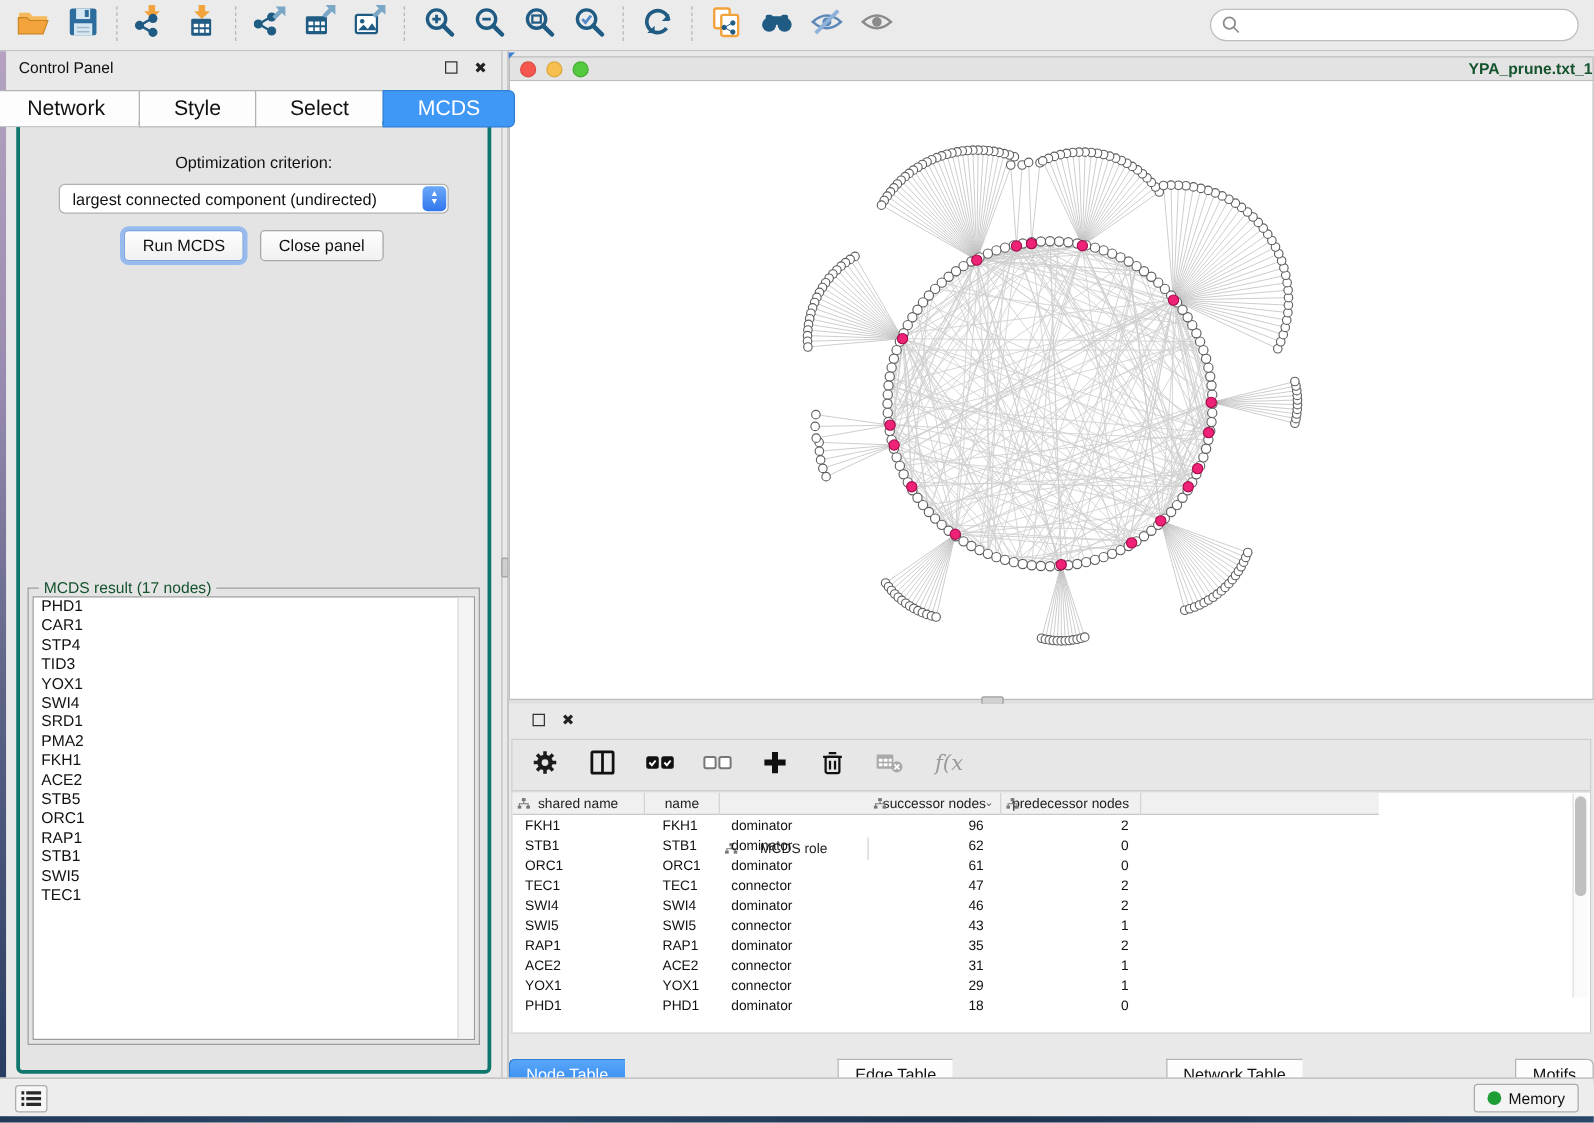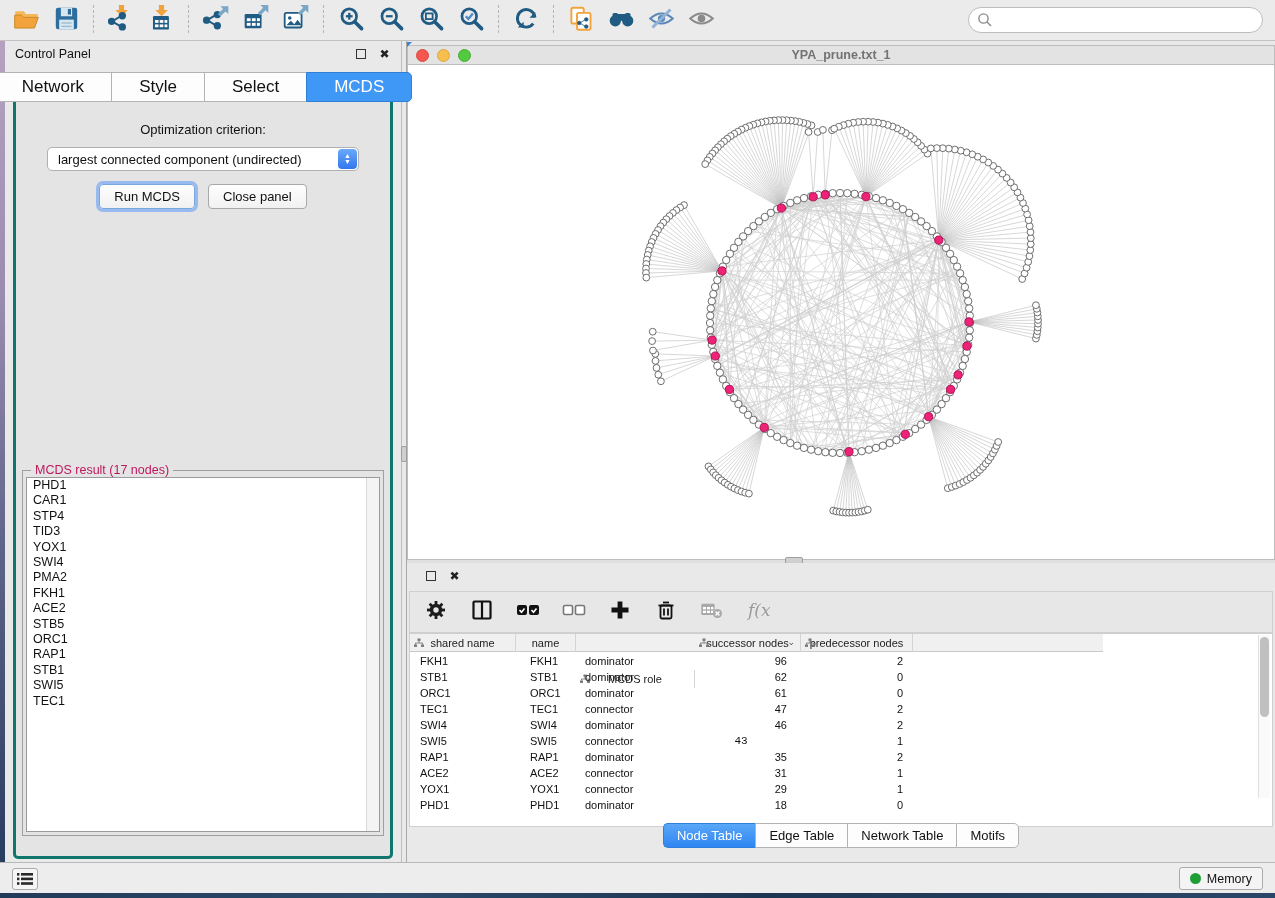--- a/index.html
+++ b/index.html
@@ -49,21 +49,21 @@
     background:linear-gradient(#6aa9f8,#3276ee); display:flex; flex-direction:column;
     align-items:center; justify-content:center; color:#fff; }
   #opt-stepper span { font-size:7px; line-height:6px; }
   .btn-row { display:flex; justify-content:center; gap:13px; margin-top:13px; }
   .mac-btn { font-size:13px; color:#111; background:linear-gradient(#fefefe,#f1f1f1);
     border:1px solid #a8a8a8; border-radius:4px; padding:4px 14px; }
   .mac-btn.focused { box-shadow:0 0 0 3px rgba(110,165,245,.65); border-color:#7aa7e0; }
   #mcds-group { position:absolute; left:6px; right:6px; top:370px; bottom:20px;
     border:1px solid #9f9f9f; }
   #mcds-group-title { position:absolute; top:-8px; left:8px; background:#e4e4e4; padding:0 4px;
-    font-size:12.5px; color:#be185d;text-align:center; }
+    font-size:12.5px; color:#14532d;text-align:center; }
   #mcds-list { position:absolute; left:3px; right:3px; top:6px; bottom:3px; background:#fff;
     border:1px solid #9a9a9a; overflow:hidden; }
   .mcds-item { font-size:12.5px; color:#111; line-height:15.4px; padding-left:6px; }
   #mcds-scroll { position:absolute; right:0; top:0; bottom:0; width:13px; background:#f4f4f4;
     border-left:1px solid #d9d9d9; }
 
   
   #v-splitter { left:401px; top:41px; width:6px; height:821px; background:#e9e9e9;
     border-left:1px solid #bdbdbd; border-right:1px solid #a9a9a9; }
   #v-splitter-handle { position:absolute; left:-1px; top:405px; width:6px; height:16px;
@@ -72,22 +72,22 @@
   #h-splitter-handle { position:absolute; left:378px; top:-3px; width:18px; height:7px;
     background:#d0d0d0; border:1px solid #9e9e9e; border-radius:2px; }
 
   
   #network-panel { left:407px; top:41px; width:868px; height:519px; background:#e9e9e9; }
   #net-titlebar { position:absolute; left:0; top:4px; width:868px; height:20px; background:#e3e3e3;
     border:1px solid #bdbdbd; display:flex; align-items:center; }
   #corner-mark { position:absolute; left:-1px; top:-4px; width:0; height:0;
     border-left:5px solid #3b7fd4; border-bottom:5px solid transparent; }
   .traffic { width:13px; height:13px; border-radius:50%; margin-left:8px; }
-  #net-title { position:absolute; left:0; right:0; text-align:center; font-size:12.5px;
-    font-weight:bold; color:#737373; }
+  #net-title { position:absolute; left:0; right:0; text-align:right; font-size:12.5px;
+    font-weight:bold; color:#14532d; }
   #net-canvas { position:absolute; left:0; top:24px; width:868px; height:495px; background:#fff;
     border:1px solid #bdbdbd; border-top:none; }
 
   
   #table-panel { left:407px; top:563px; width:868px; height:299px; background:#e9e9e9; }
   #tp-toolbar { position:absolute; left:2px; top:28px; width:864px; height:42px; background:#e7e7e7;
     border:1px solid #cfcfcf; display:flex; align-items:center; padding-left:14px; gap:22px; }
   .tp-icon { display:flex; align-items:center; justify-content:center; height:30px; }
   #node-table { position:absolute; left:2px; top:70px; width:864px; height:194px; background:#fff;
     border:1px solid #cfcfcf; overflow:hidden; }
@@ -97,21 +97,21 @@
     display:flex; align-items:center; justify-content:center; font-size:11px; color:#222; gap:4px; }
   .hcell .typeicon { position:absolute; left:4px; top:4px; }
   .sort-chev { position:absolute; right:5px; top:3px; font-size:9px; color:#555; }
   #tbl-rows { position:absolute; left:0; top:19px; right:0; bottom:0; }
   .trow { display:flex; height:16px; align-items:center; font-size:11px; color:#111; }
   .tcell { white-space:nowrap; overflow:hidden; }
   #tbl-scroll { position:absolute; right:2px; top:1px; width:12px; height:163px; background:#fafafa;
     border-left:1px solid #e0e0e0; }
   #tbl-thumb { position:absolute; left:1px; right:1px; top:2px; height:80px; background:#c0c0c0;
     border-radius:5px; }
-  #tp-tabs { position:absolute; left:0; top:260px; width:868px; display:flex; justify-content:center; }
+  #tp-tabs { position:absolute; left:0; top:284px; width:868px; display:flex; justify-content:space-between; }
   .tp-tab { font-size:13px; padding:4px 13px; background:#fdfdfd; border:1px solid #b3b3b3;
     border-right:none; color:#111; }
   .tp-tab:first-child { border-radius:5px 0 0 5px; }
   .tp-tab:last-child { border-radius:0 5px 5px 0; border-right:1px solid #b3b3b3; }
   .tp-tab.active { background:linear-gradient(#5aa7f8,#2f86f2); color:#fff; border-color:#2f7fd6; }
 
   
   #status-bar { left:0; top:862px; width:1275px; height:31px; background:#ededed;
     border-top:1px solid #b8b8b8; }
   #list-btn { position:absolute; left:12px; top:5px; width:26px; height:22px; background:#f6f6f6;
@@ -324,20 +324,21 @@
     <div id="mcds-group">
       <div id="mcds-group-title">MCDS result (17 nodes)</div>
       <div id="mcds-list">
         <div id="mcds-scroll"></div>
       <div class="mcds-item">PHD1</div>
           <div class="mcds-item">CAR1</div>
           <div class="mcds-item">STP4</div>
           <div class="mcds-item">TID3</div>
           <div class="mcds-item">YOX1</div>
           <div class="mcds-item">SWI4</div>
+          <div class="mcds-item">SRD1</div>
           <div class="mcds-item">PMA2</div>
           <div class="mcds-item">FKH1</div>
           <div class="mcds-item">ACE2</div>
           <div class="mcds-item">STB5</div>
           <div class="mcds-item">ORC1</div>
           <div class="mcds-item">RAP1</div>
           <div class="mcds-item">STB1</div>
           <div class="mcds-item">SWI5</div>
           <div class="mcds-item">TEC1</div>
         </div>
@@ -1303,21 +1304,21 @@
           <div class="tcell" style="width: 106px; text-align: left; padding-left: 10px;">SWI4</div>
           <div class="tcell" style="width: 60px; text-align: left; padding-left: 14px;">SWI4</div>
           <div class="tcell" style="width: 119px; text-align: left; padding-left: 9px;">dominator</div>
           <div class="tcell" style="width: 106px; text-align: right; padding-right: 14px;">46</div>
           <div class="tcell" style="width: 112px; text-align: right; padding-right: 10px;">2</div>
         </div>
         <div class="trow">
           <div class="tcell" style="width: 106px; text-align: left; padding-left: 10px;">SWI5</div>
           <div class="tcell" style="width: 60px; text-align: left; padding-left: 14px;">SWI5</div>
           <div class="tcell" style="width: 119px; text-align: left; padding-left: 9px;">connector</div>
-          <div class="tcell" style="width: 106px; text-align: center; padding-right: 14px; font-family: Liberation Mono, monospace;">43</div>
+          <div class="tcell" style="width: 106px; text-align: right; padding-right: 14px;">43</div>
           <div class="tcell" style="width: 112px; text-align: right; padding-right: 10px;">1</div>
         </div>
         <div class="trow">
           <div class="tcell" style="width: 106px; text-align: left; padding-left: 10px;">RAP1</div>
           <div class="tcell" style="width: 60px; text-align: left; padding-left: 14px;">RAP1</div>
           <div class="tcell" style="width: 119px; text-align: left; padding-left: 9px;">dominator</div>
           <div class="tcell" style="width: 106px; text-align: right; padding-right: 14px;">35</div>
           <div class="tcell" style="width: 112px; text-align: right; padding-right: 10px;">2</div>
         </div>
         <div class="trow">

